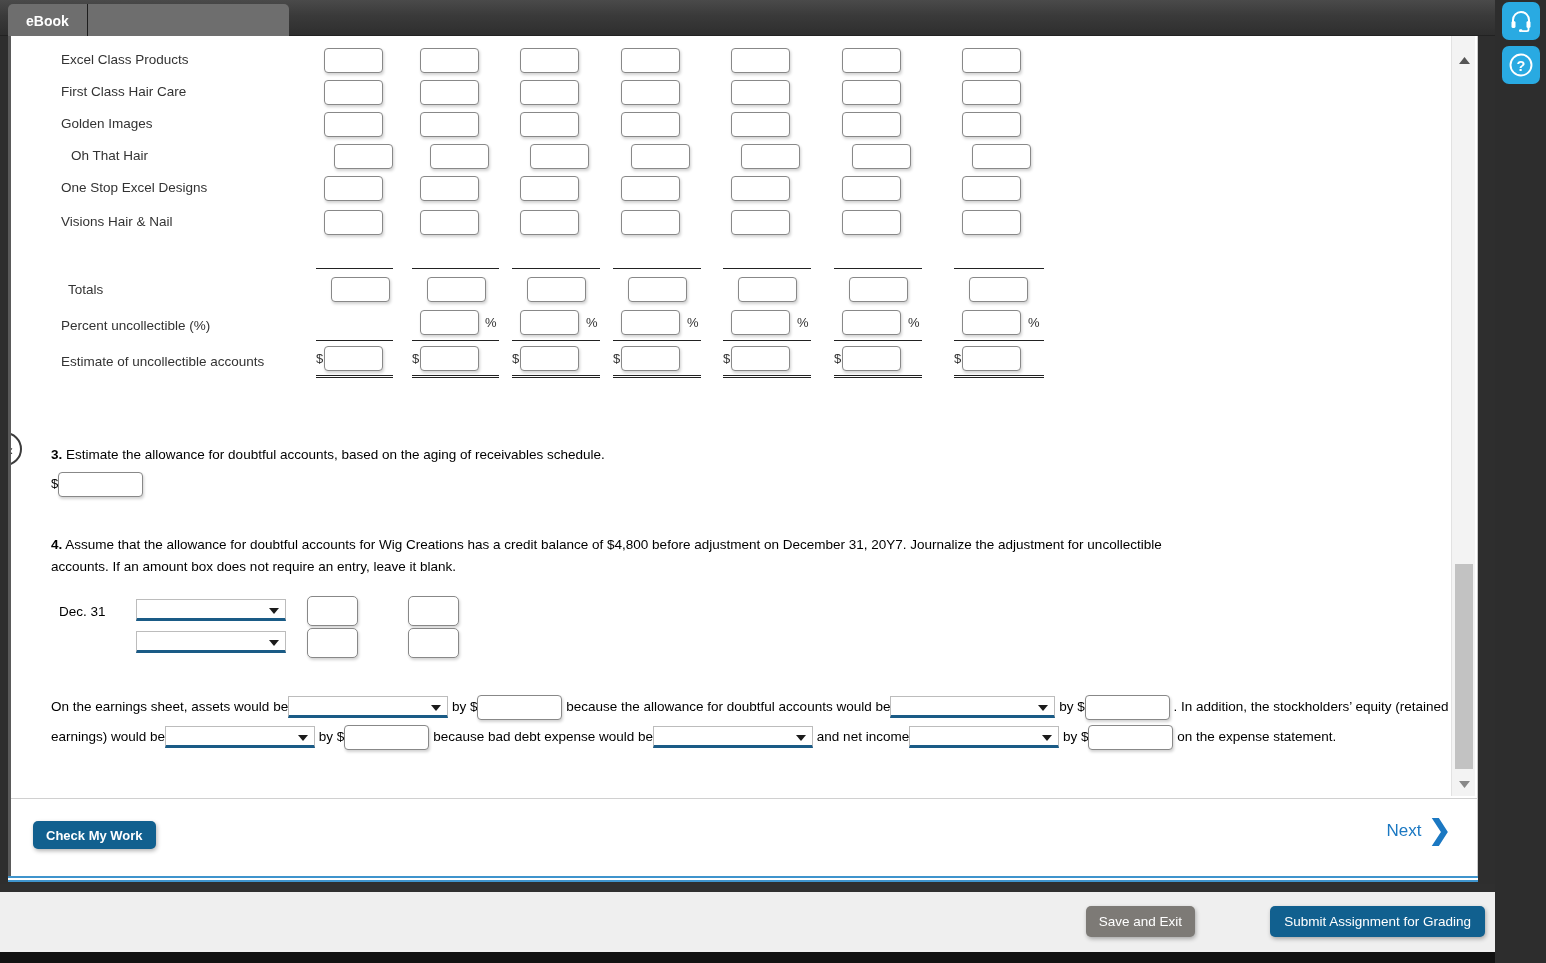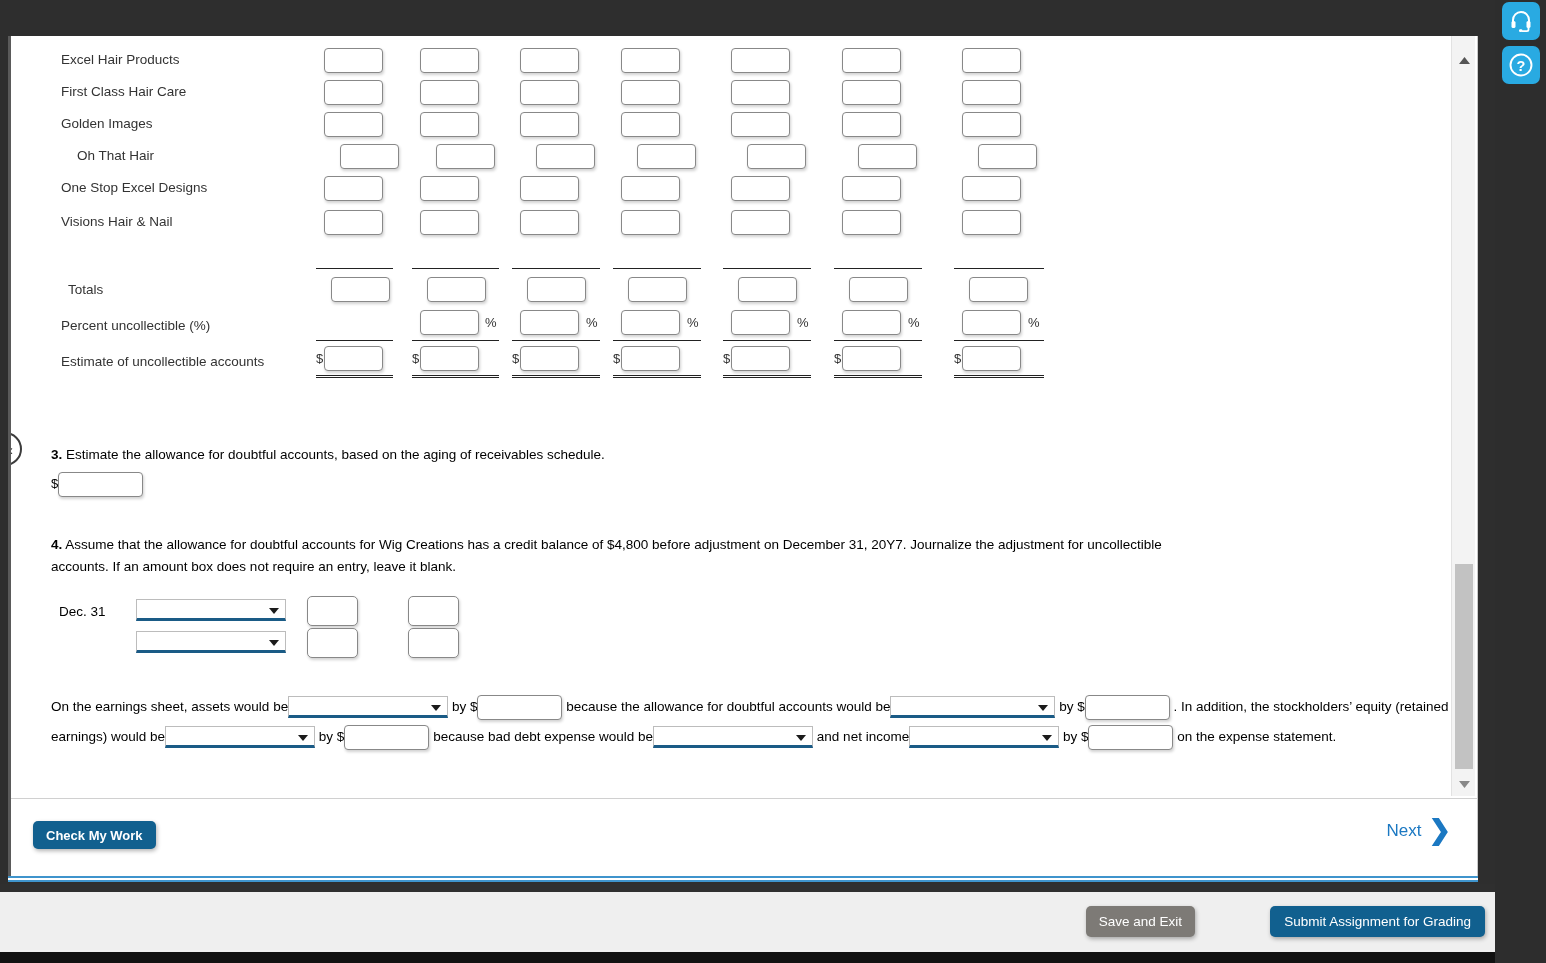--- a/index.html
+++ b/index.html
@@ -238,20 +238,30 @@
     background: #111;
   }
 </style>
 </head>
 <body>
 
 <div id="root">
 
   <div class="app-window">
 
+    <div class="top-bar">
+      <div class="tabs-group">
+        <div class="tab active">
+          <span>eBook</span>
+        </div>
+        <div class="tab tab-blank">
+          <span></span>
+        </div>
+      </div>
+    </div>
 
     <div class="content-panel">
 
       <div class="collapse-handle">
         <span>‹</span>
       </div>
 
       <div class="vscroll">
         <div class="arrow up">
           <svg width="11" height="7" viewBox="0 0 11 7">
@@ -264,21 +274,21 @@
               <polygon points="0,0 11,0 5.5,7" fill="#888"></polygon>
             </svg>
         </div>
       </div>
 
       <div class="scroll-area">
 
         <div class="aging-table">
 
           <div class="row" style="position:absolute;left:0;top:8px;width:1090px;">
-            <div class="row-label">Excel Hair Products</div>
+            <div class="row-label">Excel Class Products</div>
             <div class="cellbox" style="left:313px;top:4px;"></div>
             <div class="cellbox" style="left:409px;top:4px;"></div>
             <div class="cellbox" style="left:509px;top:4px;"></div>
             <div class="cellbox" style="left:610px;top:4px;"></div>
             <div class="cellbox" style="left:720px;top:4px;"></div>
             <div class="cellbox" style="left:831px;top:4px;"></div>
             <div class="cellbox" style="left:951px;top:4px;"></div>
           </div>
 
           <div class="row" style="position:absolute;left:0;top:40px;width:1090px;">
@@ -296,21 +306,21 @@
             <div class="row-label">Golden Images</div>
             <div class="cellbox" style="left:313px;top:4px;"></div>
             <div class="cellbox" style="left:409px;top:4px;"></div>
             <div class="cellbox" style="left:509px;top:4px;"></div>
             <div class="cellbox" style="left:610px;top:4px;"></div>
             <div class="cellbox" style="left:720px;top:4px;"></div>
             <div class="cellbox" style="left:831px;top:4px;"></div>
             <div class="cellbox" style="left:951px;top:4px;"></div>
           </div>
 
-          <div class="row" style="position:absolute;left:16px;top:104px;width:1090px;">
+          <div class="row" style="position:absolute;left:10px;top:104px;width:1090px;">
             <div class="row-label">Oh That Hair</div>
             <div class="cellbox" style="left:313px;top:4px;"></div>
             <div class="cellbox" style="left:409px;top:4px;"></div>
             <div class="cellbox" style="left:509px;top:4px;"></div>
             <div class="cellbox" style="left:610px;top:4px;"></div>
             <div class="cellbox" style="left:720px;top:4px;"></div>
             <div class="cellbox" style="left:831px;top:4px;"></div>
             <div class="cellbox" style="left:951px;top:4px;"></div>
           </div>
 

